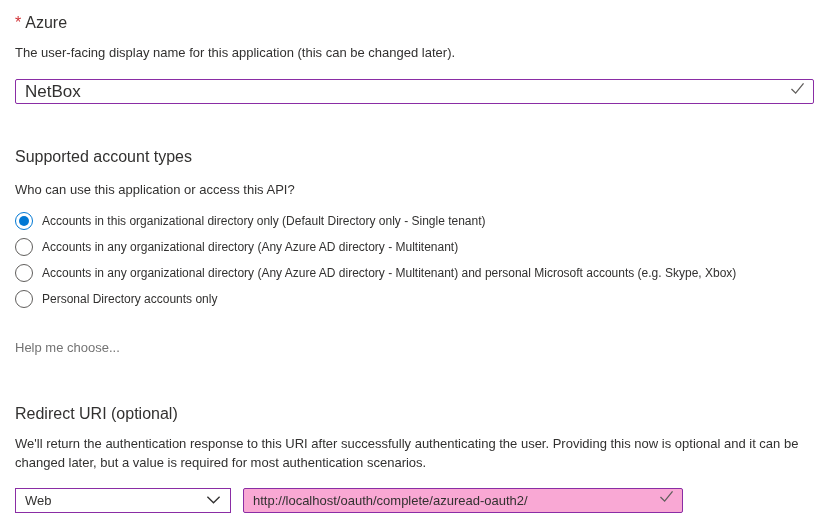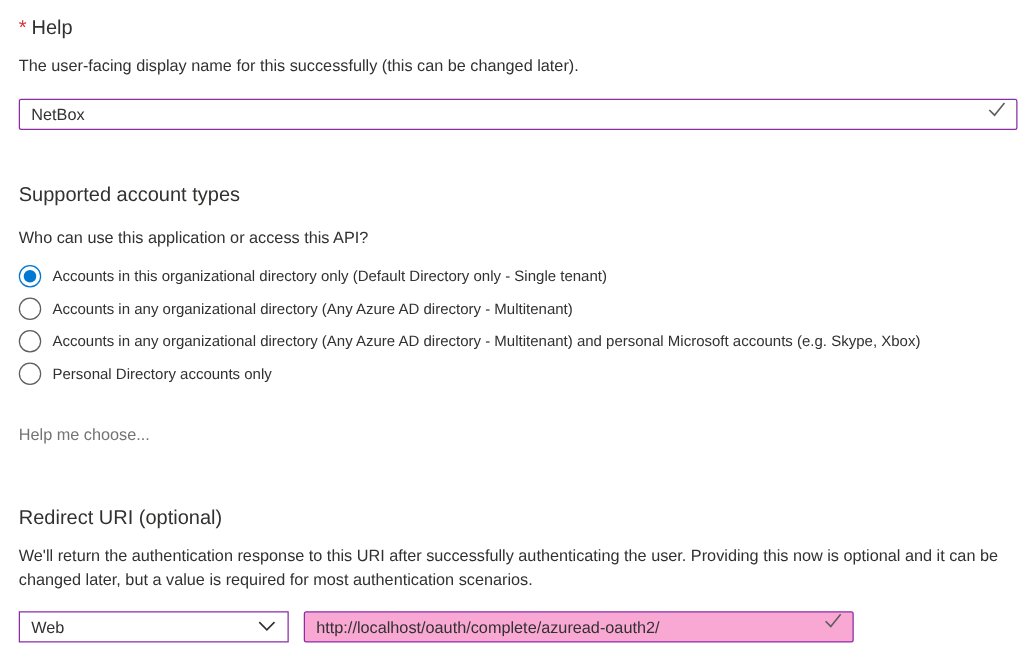--- a/index.html
+++ b/index.html
@@ -27,21 +27,21 @@
   }
   
   .field-wrap { position: relative; }
   .text-field {
     width: 799px;
     height: 25px;
     border: 1px solid #8a2da5;
     border-radius: 2px;
     background: #ffffff;
     font-family: "Liberation Sans", sans-serif;
-    font-size: 13px;
+    font-size: 17px;
     color: #323130;
     padding: 0 28px 0 9px;
     outline: none;
     margin-top: 17px;
   }
   .valid-check {
     position: absolute;
     right: 9px;
     bottom: 5px;
     pointer-events: none;
@@ -119,23 +119,23 @@
   .uri-field-wrap .valid-check { bottom: 6px; }
   .mt-section2 { margin-top: 42px; }
   .mt-section3 { margin-top: 47px; }
   .question { margin-top: 13px; }
 </style>
 </head>
 <body>
 
 <div>
   <div class="section-title">
-    <span class="required-marker">*</span><span>Help</span>
+    <span class="required-marker">*</span><span>Azure</span>
   </div>
-  <div class="desc-text">The user-facing display name for this successfully (this can be changed later).</div>
+  <div class="desc-text">The user-facing display name for this application (this can be changed later).</div>
   <div class="field-wrap">
     <input class="text-field" type="text" value="NetBox" style="">
     <span class="valid-check">
       <svg width="15" height="13" viewBox="0 0 16 14">
           <path d="M1.5 7.5l4.5 4.5L14.5 1.5" fill="none" stroke="#605e5c" stroke-width="1.4"></path>
         </svg>
     </span>
   </div>
 </div>
 

